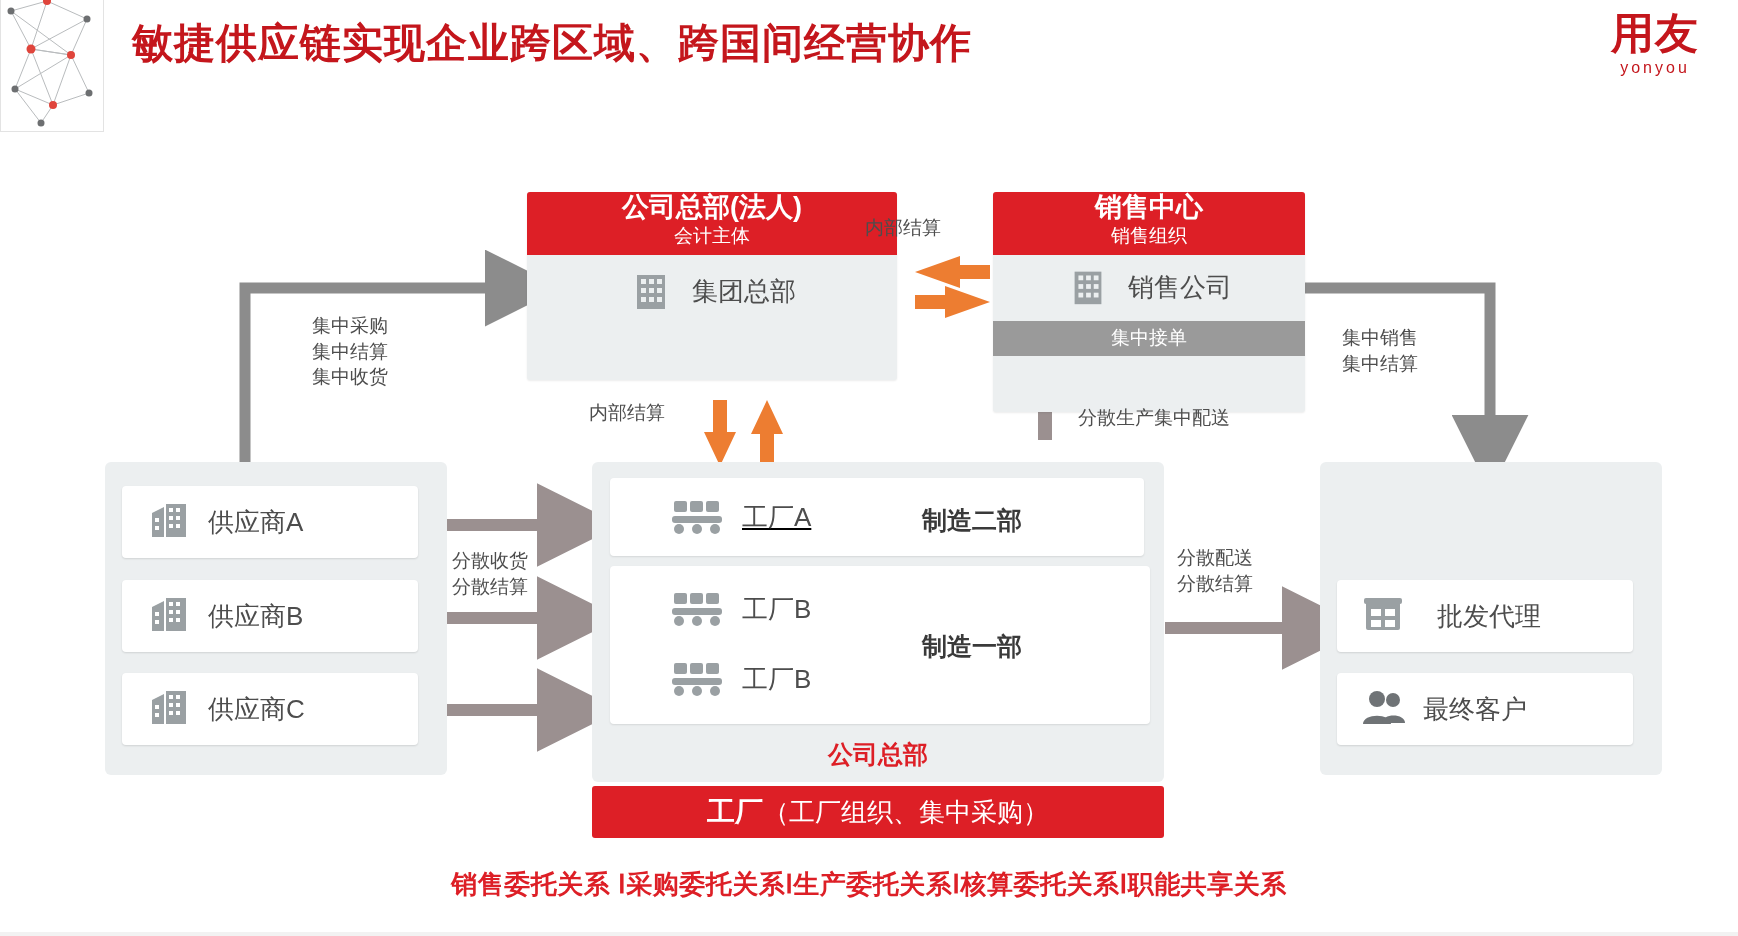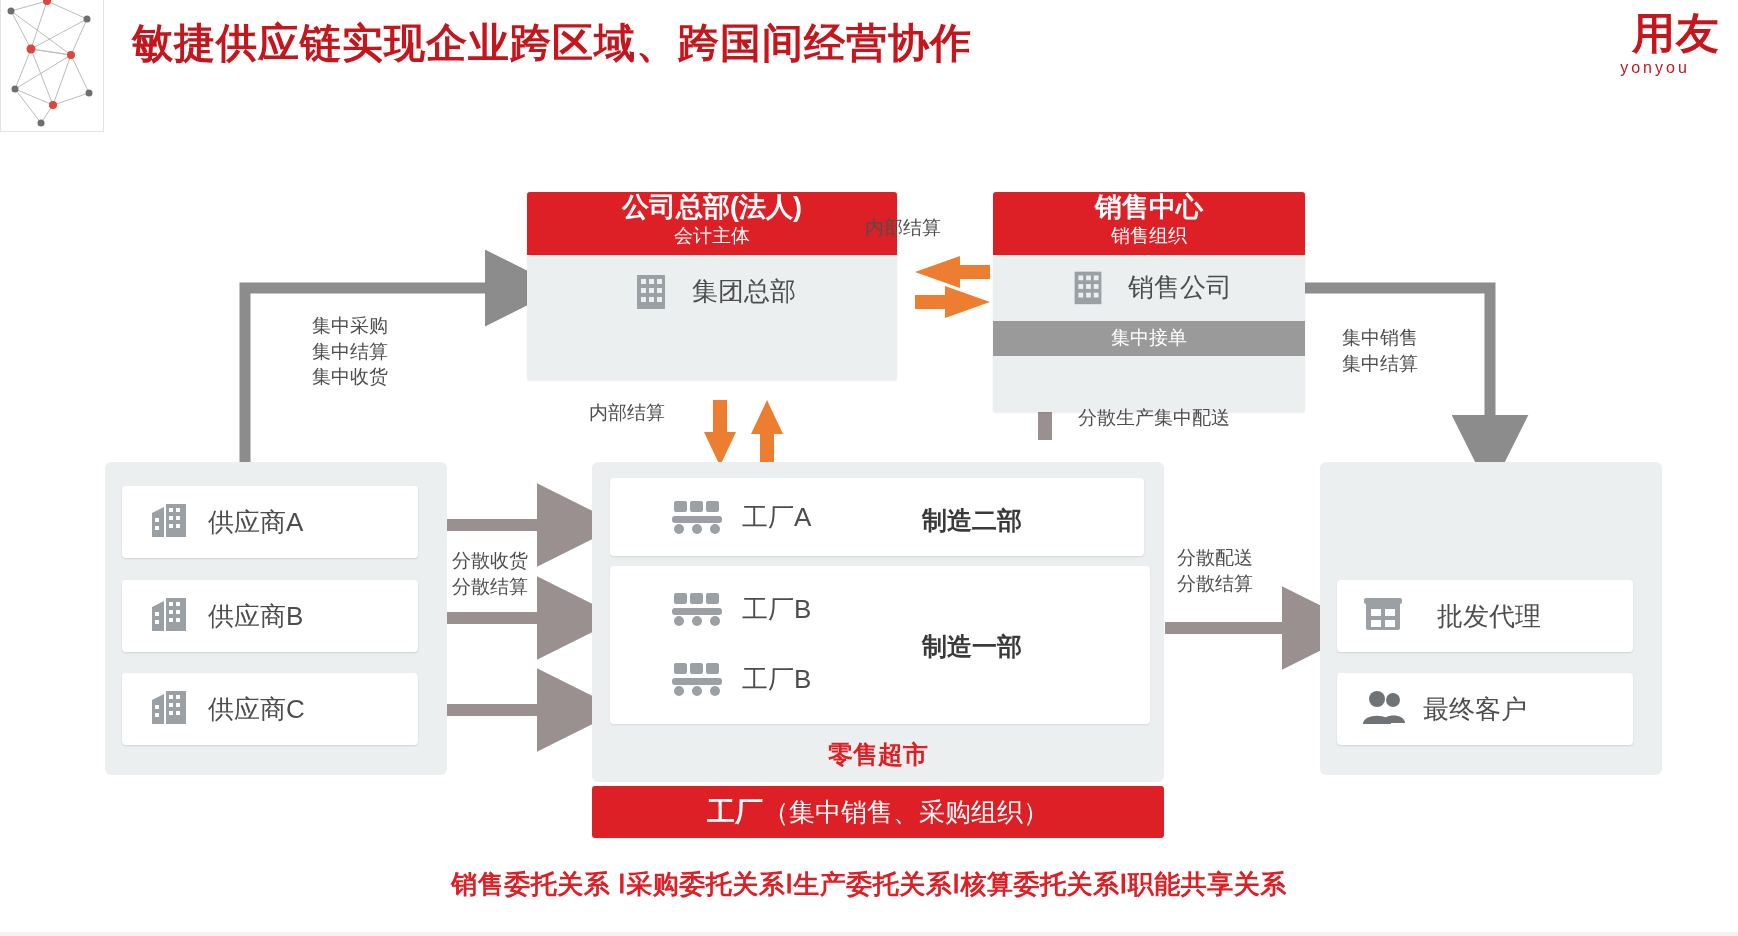--- a/index.html
+++ b/index.html
@@ -49,21 +49,20 @@
     top: 12px;
     text-align: center;
     width: 130px;
   }
   .brand-cn {
     font-size: 43px;
     font-weight: bold;
     color: #c4161c;
     line-height: 1;
     letter-spacing: 1px;
-    text-align: right;
   }
   .brand-en {
     font-size: 16px;
     color: #c4161c;
     letter-spacing: 3px;
     margin-top: 4px;
   }
 
   .hq-wrap, .sc-wrap {
     position: absolute;
@@ -399,21 +398,21 @@
           </g>
         </svg>
       </span>
       <span class="txt">供应商C</span>
     </div>
   </div>
 
   <div class="fac-panel" style="left:592px; top:462px; width:572px; height:320px;">
 
     <div class="fac-card" style="left:18px; top:16px; width:534px; height:78px;">
-      <div class="fac-row" style="height:78px;">
+      <div class="fac-row" style="height:78px;text-decoration:underline;">
         <span>
           <svg width="54" height="40" viewBox="0 0 54 40">
             <g fill="#9aa0a3">
               <rect x="4" y="6" width="13" height="11" rx="2"></rect>
               <rect x="20" y="6" width="13" height="11" rx="2"></rect>
               <rect x="36" y="6" width="13" height="11" rx="2"></rect>
               <rect x="2" y="21" width="50" height="7" rx="3"></rect>
             </g>
             <g fill="#9aa0a3">
               <circle cx="9" cy="34" r="5"></circle>
@@ -460,26 +459,26 @@
                 <circle cx="27" cy="34" r="5"></circle>
                 <circle cx="45" cy="34" r="5"></circle>
             </g>
           </svg>
         </span>
         <span class="txt">工厂B</span>
       </div>
       <div class="fac-dept" style="left:312px; top:64px;">制造一部</div>
     </div>
 
-    <div class="fac-sched" style="top:276px;">零售超市</div>
+    <div class="fac-sched" style="top:276px;">公司总部</div>
   </div>
 
   <div class="factory-bar" style="left:592px; top:786px; width:572px; height:52px;">
     <b>工厂</b>
-    <span>（集中销售、采购组织）</span>
+    <span>（工厂组织、集中采购）</span>
   </div>
 
   <div class="panel" style="left:1320px; top:462px; width:330px; height:313px;">
     <div class="card" style="left:17px; top:118px; width:296px; height:72px;gap:32px;">
       <span>
         <svg width="44" height="42" viewBox="0 0 44 42">
           <rect x="5" y="9" width="34" height="28" rx="2" fill="#9aa0a3"></rect>
           <rect x="3" y="5" width="38" height="6" rx="2" fill="#9aa0a3"></rect>
           <g fill="#fff">
             <rect x="10" y="16" width="10" height="7"></rect>

